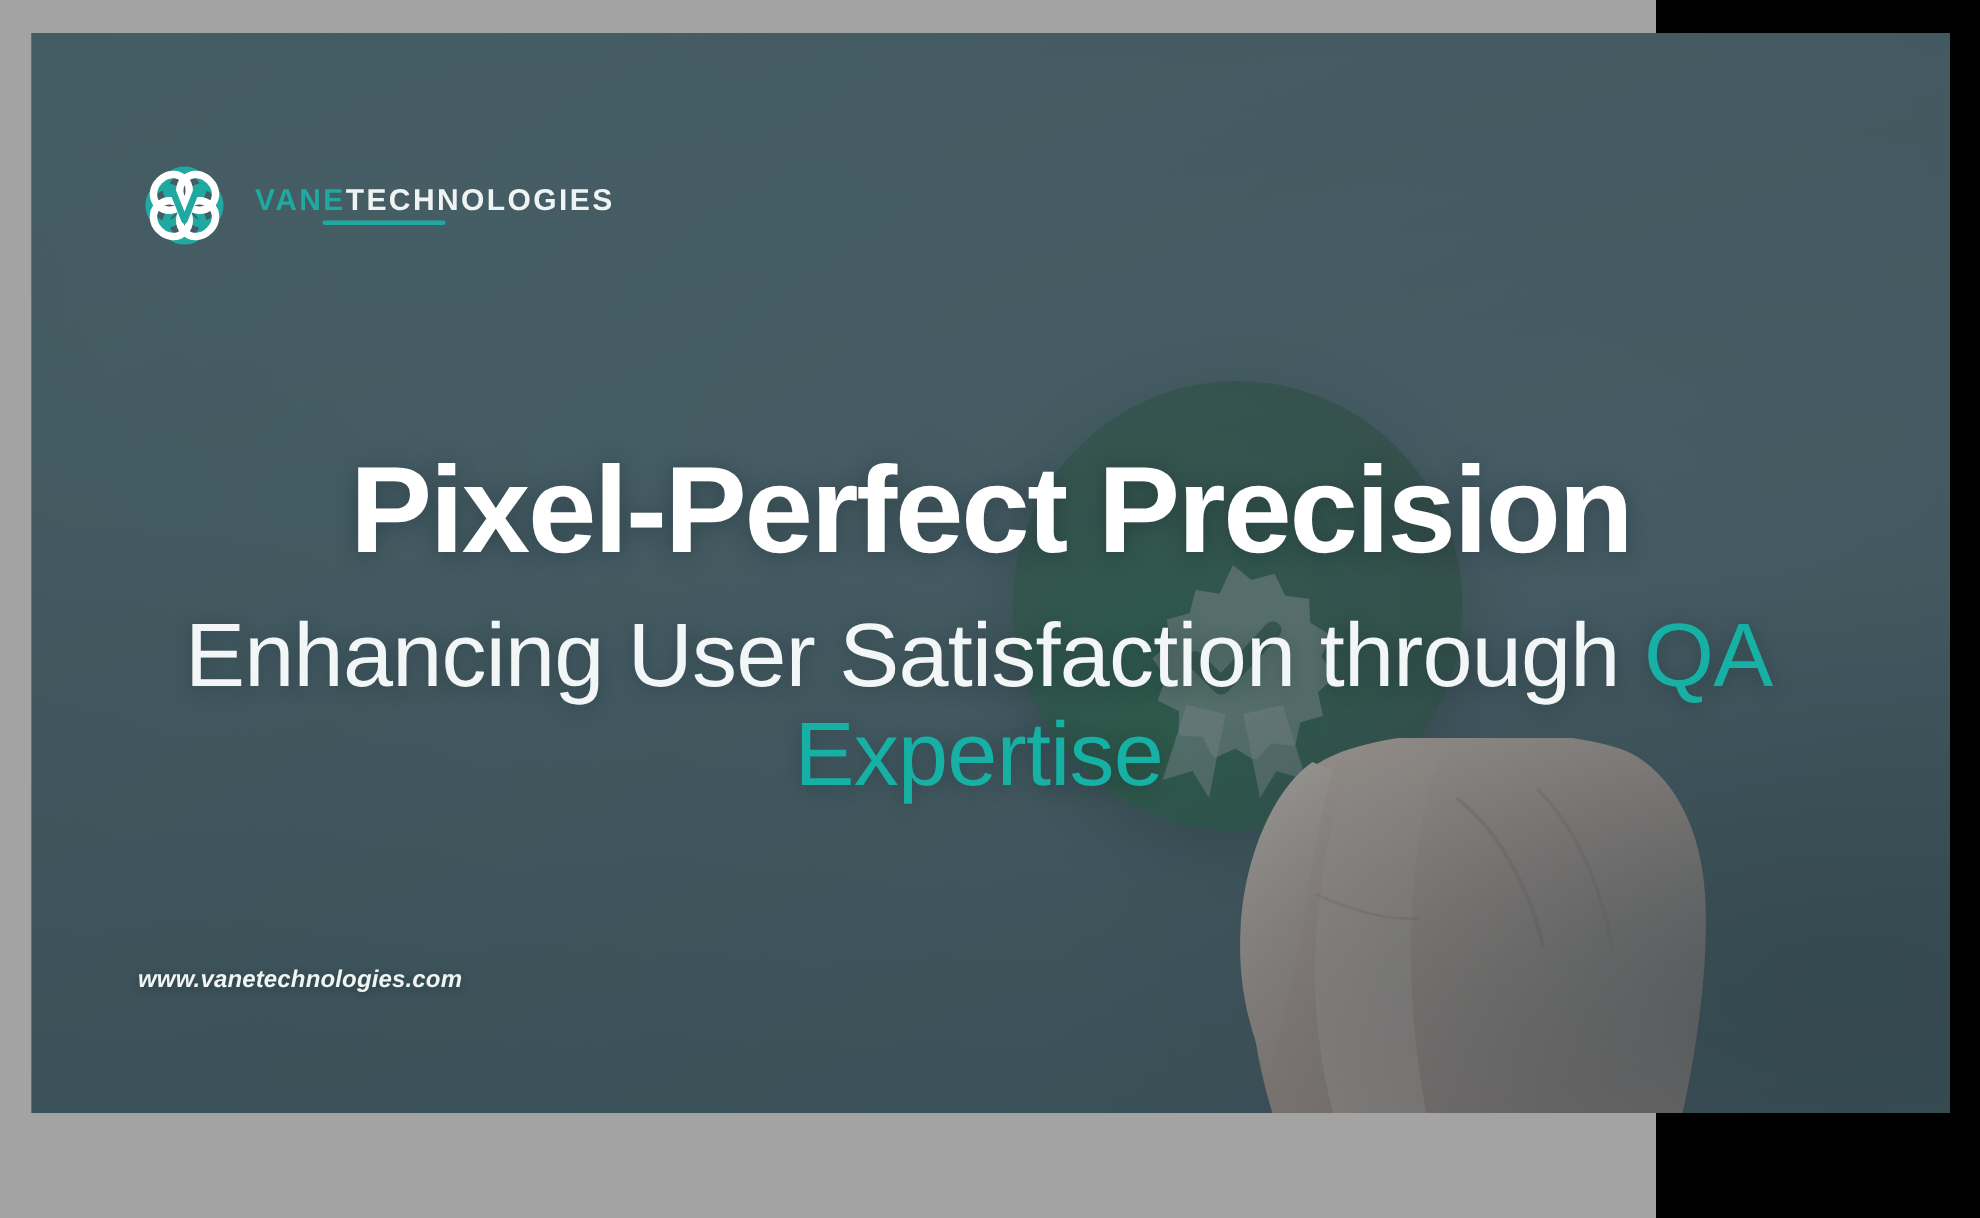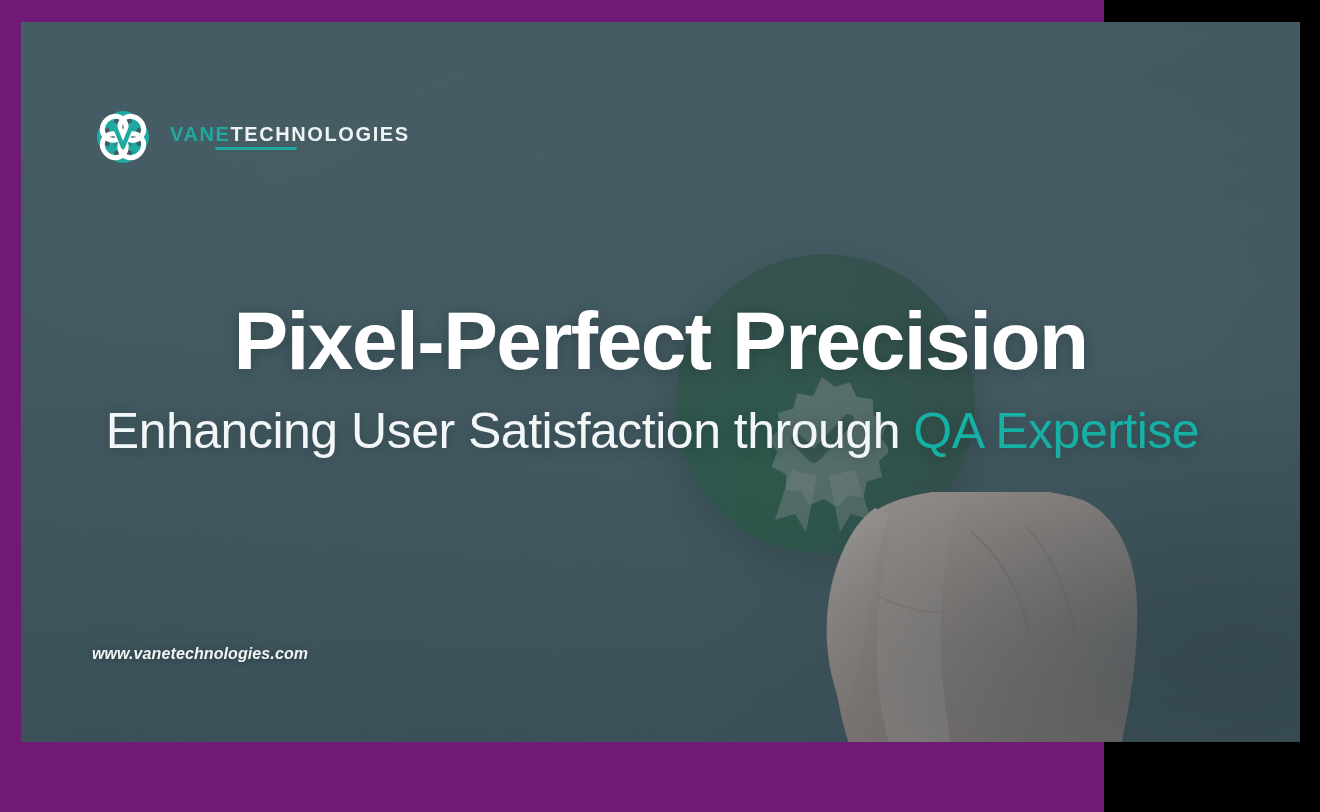--- a/index.html
+++ b/index.html
@@ -8,21 +8,21 @@
     background: #000000;
     width: 1320px;
     height: 812px;
     overflow: hidden;
   }
 
   .screen {
     position: relative;
     width: 1104px;
     height: 812px;
-    background: #701a75;
+    background: #a3a3a3;
   }
 
   
   .slide {
     position: absolute;
     left: 21px;
     top: 22px;
     width: 1279px;
     height: 720px;
     overflow: hidden;
@@ -164,21 +164,21 @@
     line-height: 1.0;
     letter-spacing: -1.5px;
     color: #ffffff;
     margin: 0;
     text-shadow: 0 2px 14px rgba(20,36,42,0.38);
   }
 
   .subhead {
     font-family: "Liberation Sans", sans-serif;
     font-weight: 300;
-    font-size: 50px;
+    font-size: 60px;
     line-height: 1.1;
     letter-spacing: -0.5px;
     color: #f2f6f6;
     margin: 22px 16px 0 0;
     text-shadow: 0 2px 12px rgba(20,36,42,0.34);
   }
   .subhead .accent { color: #16b0a4; }
 
   
   .site-url {

